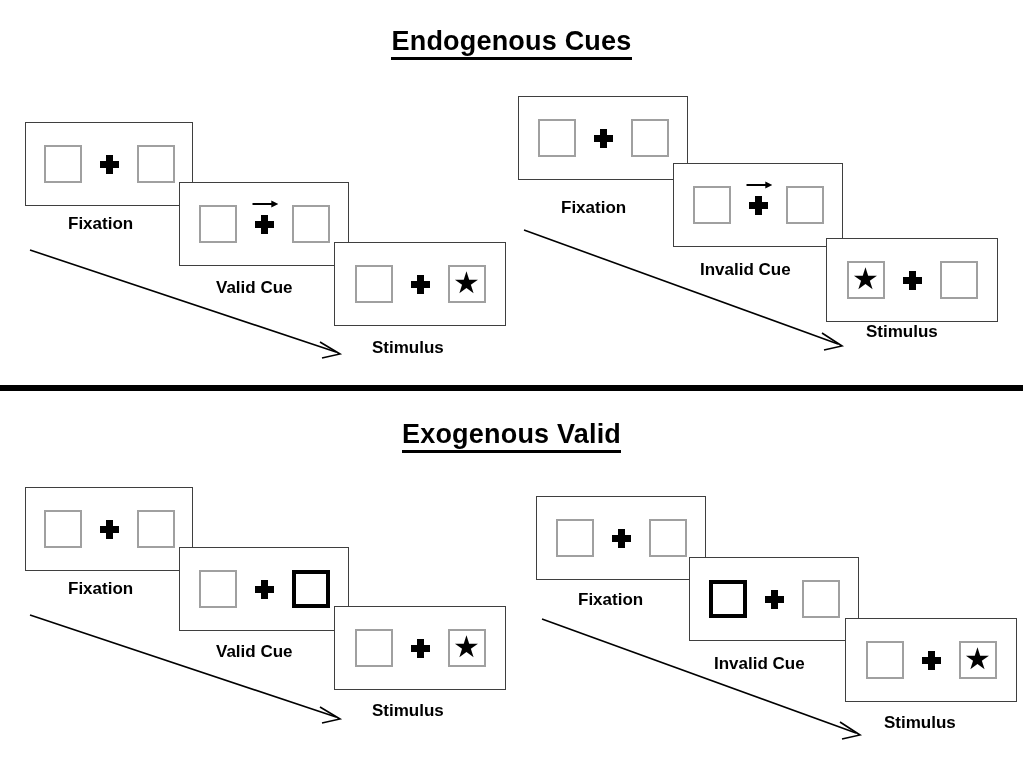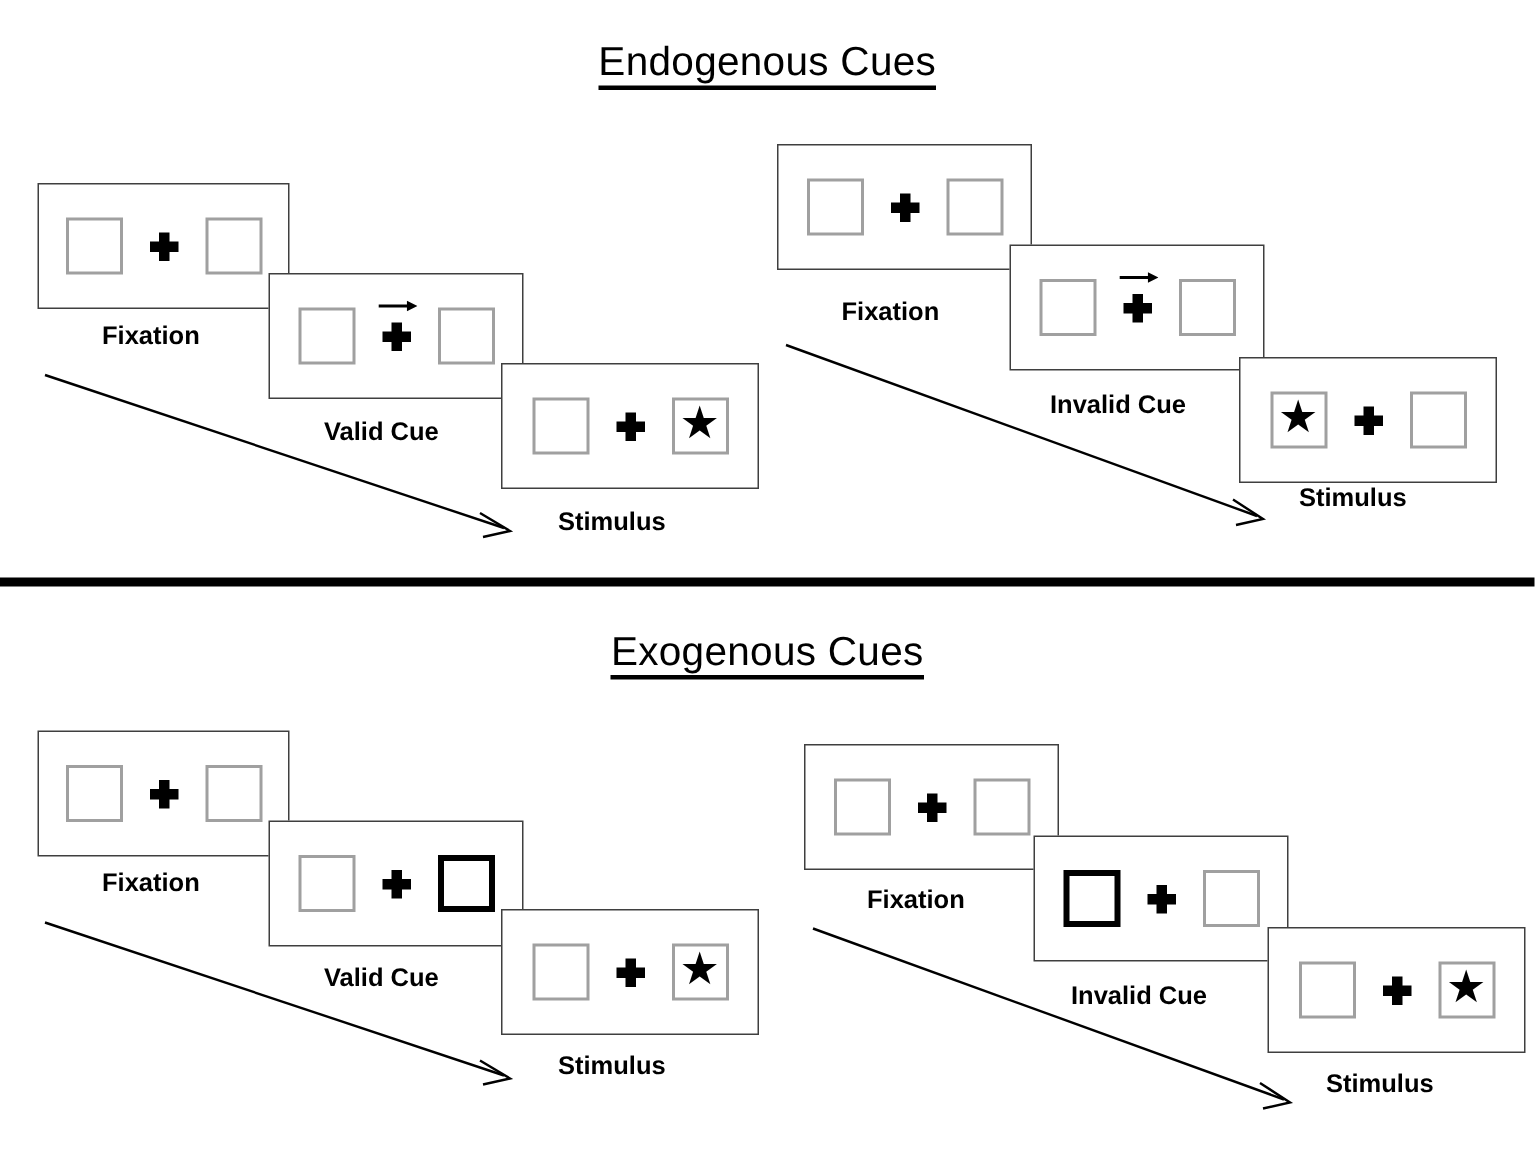--- a/index.html
+++ b/index.html
@@ -12,21 +12,21 @@
     position:relative;
   }
   .canvas{position:absolute;left:0;top:0;width:1023px;height:767px;}
 
   
   .section-title{
     position:absolute;
     width:100%;
     text-align:center;
     font-size:27px;
-    font-weight:normal;
+    font-weight:bold;
     letter-spacing:.2px;
   }
   .section-title span{
     border-bottom:3px solid #000;
     padding-bottom:1px;
   }
 
   
   .divider{
     position:absolute;
@@ -200,21 +200,21 @@
   <div class="caption" style="left:866px;top:322px;">Stimulus</div>
 
   <svg class="time-arrow" style="left:522px;top:226px;width:330px;height:128px;" viewBox="0 0 330 128">
     <line x1="2" y1="4" x2="316" y2="118" stroke="#000" stroke-width="1.6"></line>
     <polyline points="300,107 320,120 302,124" fill="none" stroke="#000" stroke-width="1.6"></polyline>
   </svg>
 
   <div class="divider" style="top:385px;"></div>
 
   <div class="section-title" style="top:419px;">
-    <span>Exogenous Cues</span>
+    <span>Exogenous Valid</span>
   </div>
 
   <div class="panel" style="left:25px;top:487px;width:168px;height:84px;">
     <div class="panel-inner">
       <div class="box"></div>
       <div class="plus"></div>
       <div class="box"></div>
     </div>
   </div>
   <div class="caption" style="left:68px;top:579px;">Fixation</div>

